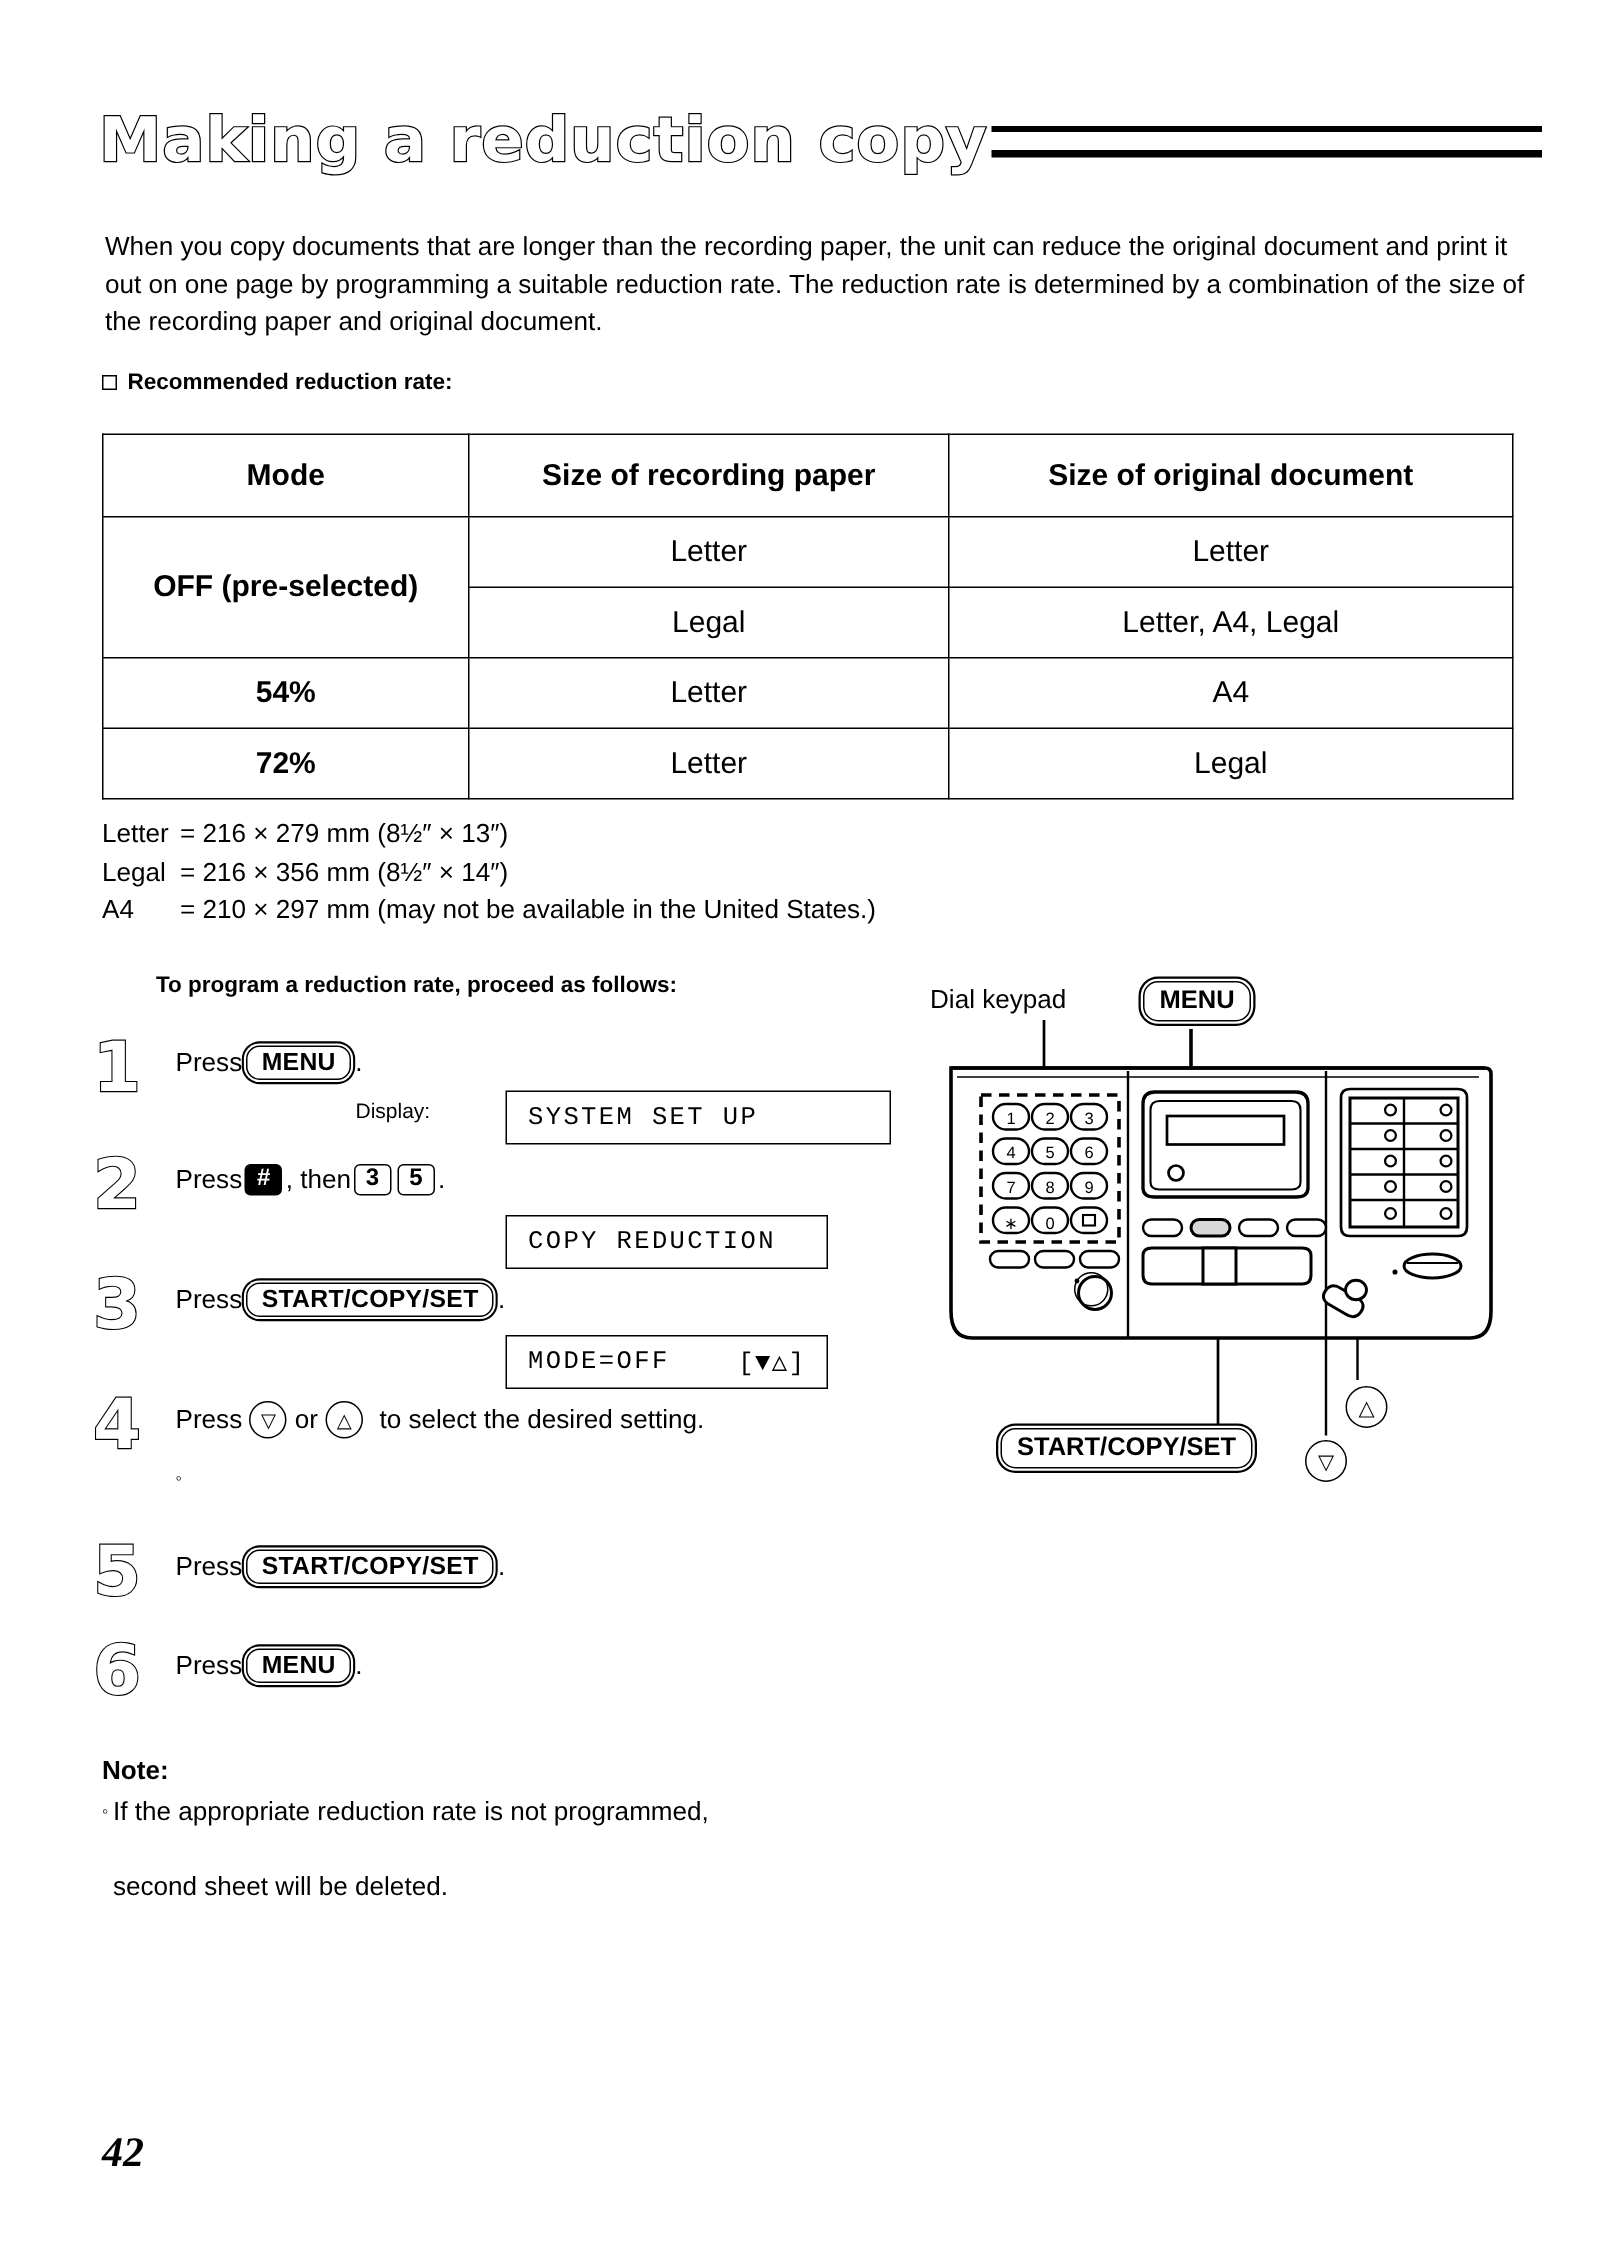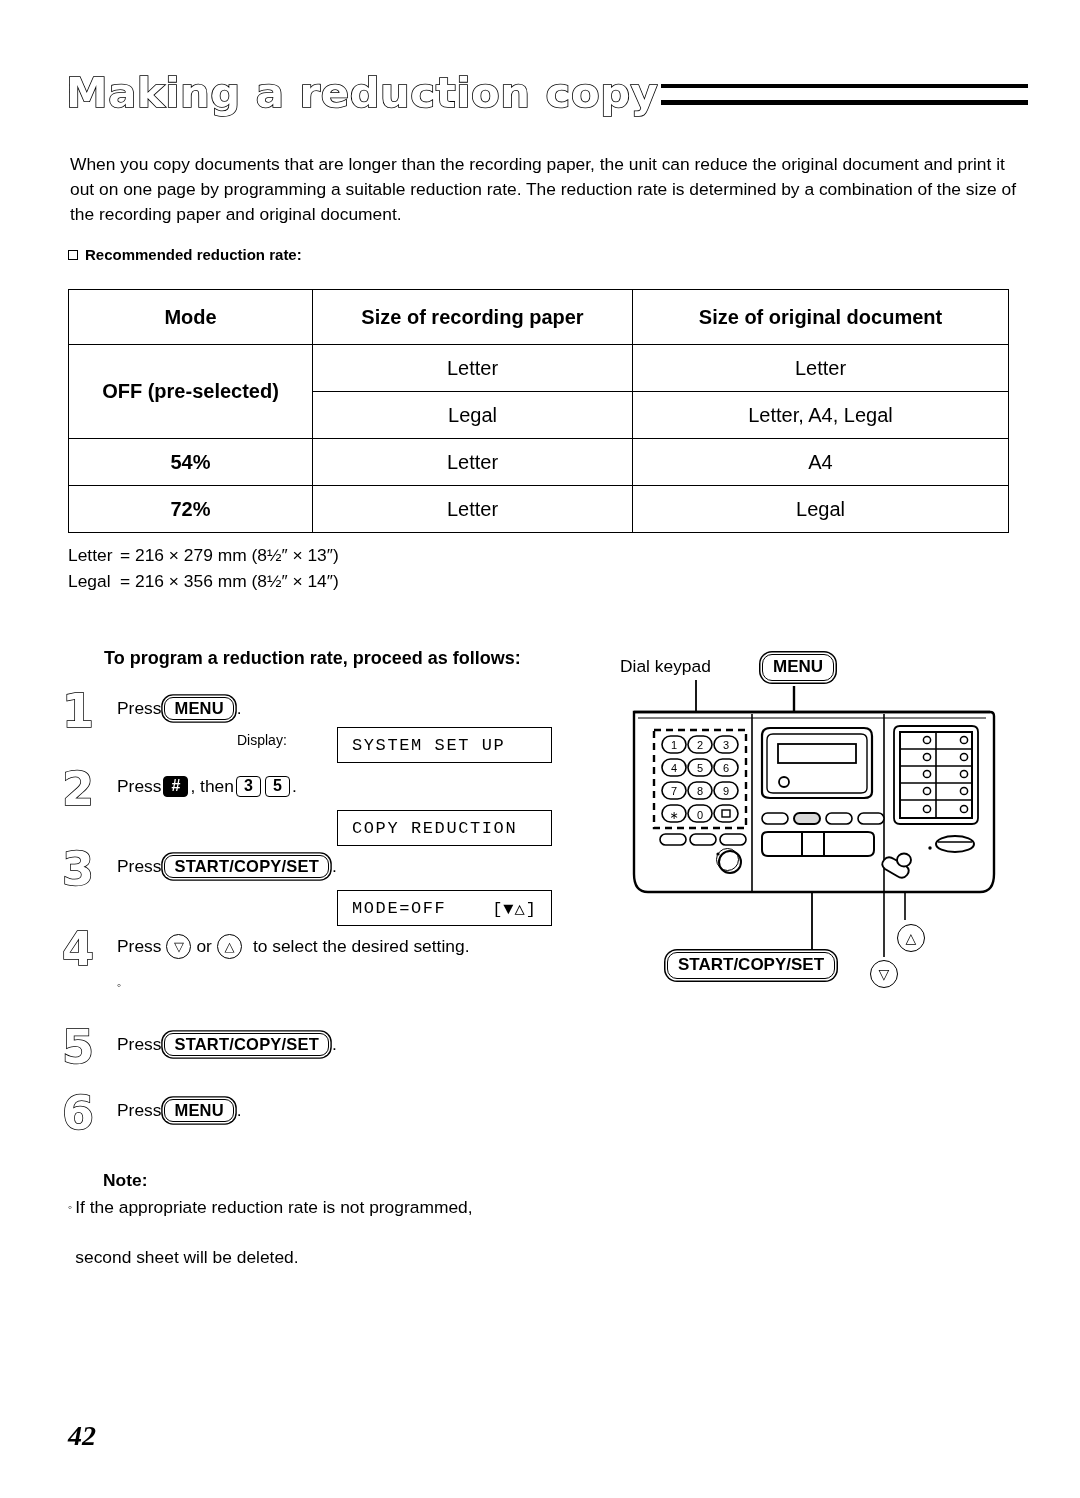--- a/index.html
+++ b/index.html
@@ -118,21 +118,21 @@
   #size-legend .lbl {
     display: inline-block;
     width: 52px;
   }
 
   
   #proc-heading {
     position: absolute;
     left: 104px;
     top: 648px;
-    font-size: 18px;
+    font-size: 15px;
     font-weight: bold;
   }
 
   
   .step {
     position: absolute;
     left: 62px;
     width: 520px;
   }
   .step-num {
@@ -250,21 +250,20 @@
     position: absolute;
     left: 68px;
     top: 1168px;
     width: 520px;
     font-size: 17.4px;
     line-height: 25px;
   }
   #note-block .note-title {
     font-weight: bold;
     margin-bottom: 2px;
-    margin-left: 35px;
   }
   #note-block .note-body {
     display: flex;
     gap: 3px;
   }
   #note-block .note-text { text-indent: 0; }
 
   
   #page-number {
     position: absolute;
@@ -374,37 +373,42 @@
   <div>
     <span class="lbl">Letter</span><span>=</span>
     <span>216 × 279 mm</span>
     <span>(8½″ × 13″)</span>
   </div>
   <div>
     <span class="lbl">Legal</span><span>=</span>
     <span>216 × 356 mm</span>
     <span>(8½″ × 14″)</span>
   </div>
+  <div>
+    <span class="lbl">A4</span><span>=</span>
+    <span>210 × 297 mm</span>
+    <span>(may not be available in the United States.)</span>
+  </div>
 </div>
 
 <div id="proc-heading">To program a reduction rate, proceed as follows:</div>
 
 <div class="step" style="top:690px;">
   <div class="step-num">1</div>
   <div class="step-body">
     <div class="step-line">
       <span>Press</span>
       <span class="keycap">MENU</span>
       <span>.</span>
     </div>
   </div>
 </div>
 
 <div id="display-label" style="left:237px; top:732px;">Display:</div>
-<div class="lcd-box" style="left:337px; top:727px; width:215px;">
+<div class="lcd-box" style="left:337px; top:727px; width:257px;">
   <span>SYSTEM SET UP</span>
 </div>
 
 <div class="step" style="top:768px;">
   <div class="step-num">2</div>
   <div class="step-body">
     <div class="step-line">
       <span>Press</span>
       <span class="keycap sq hash">#</span>
       <span>, then</span>

